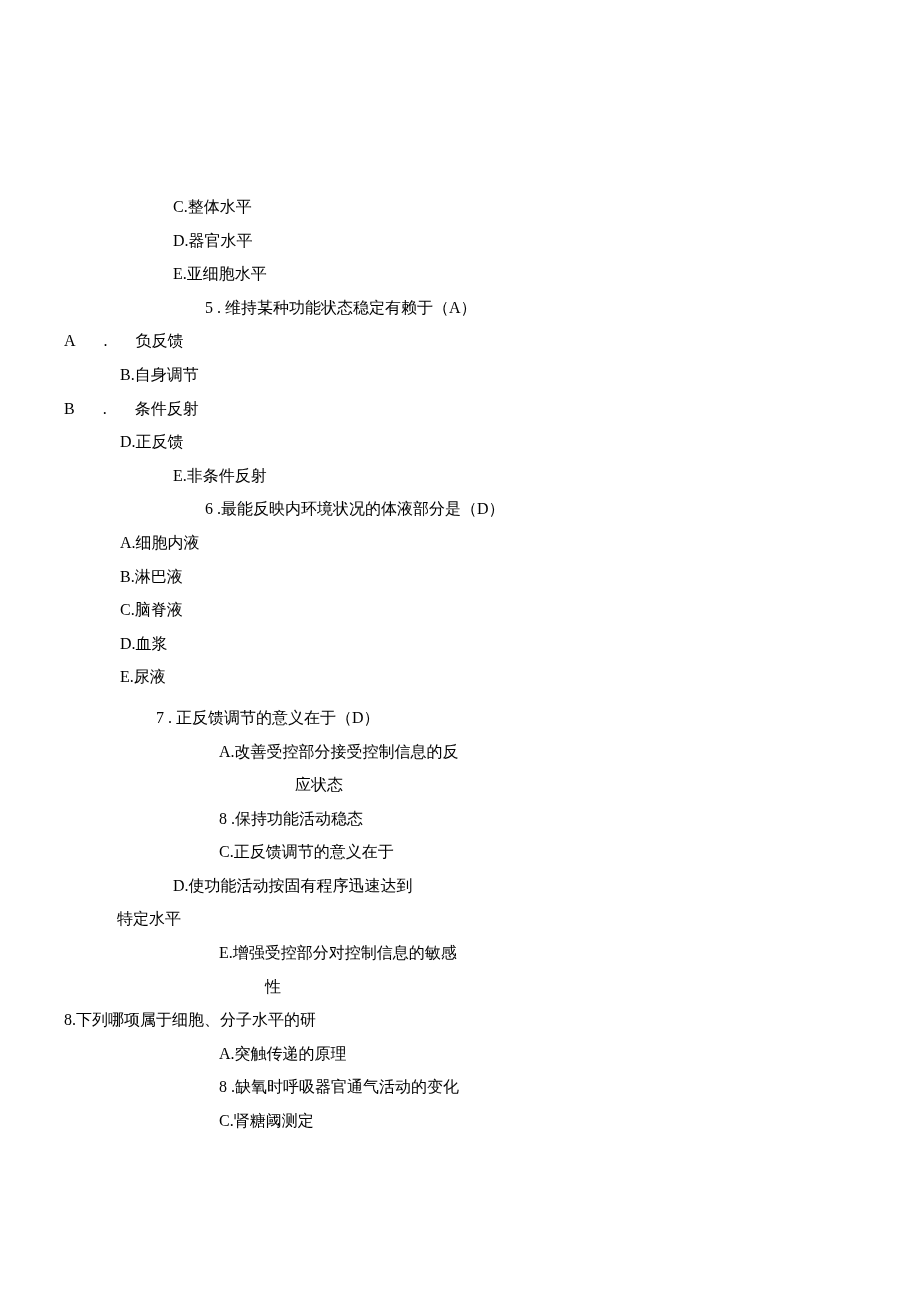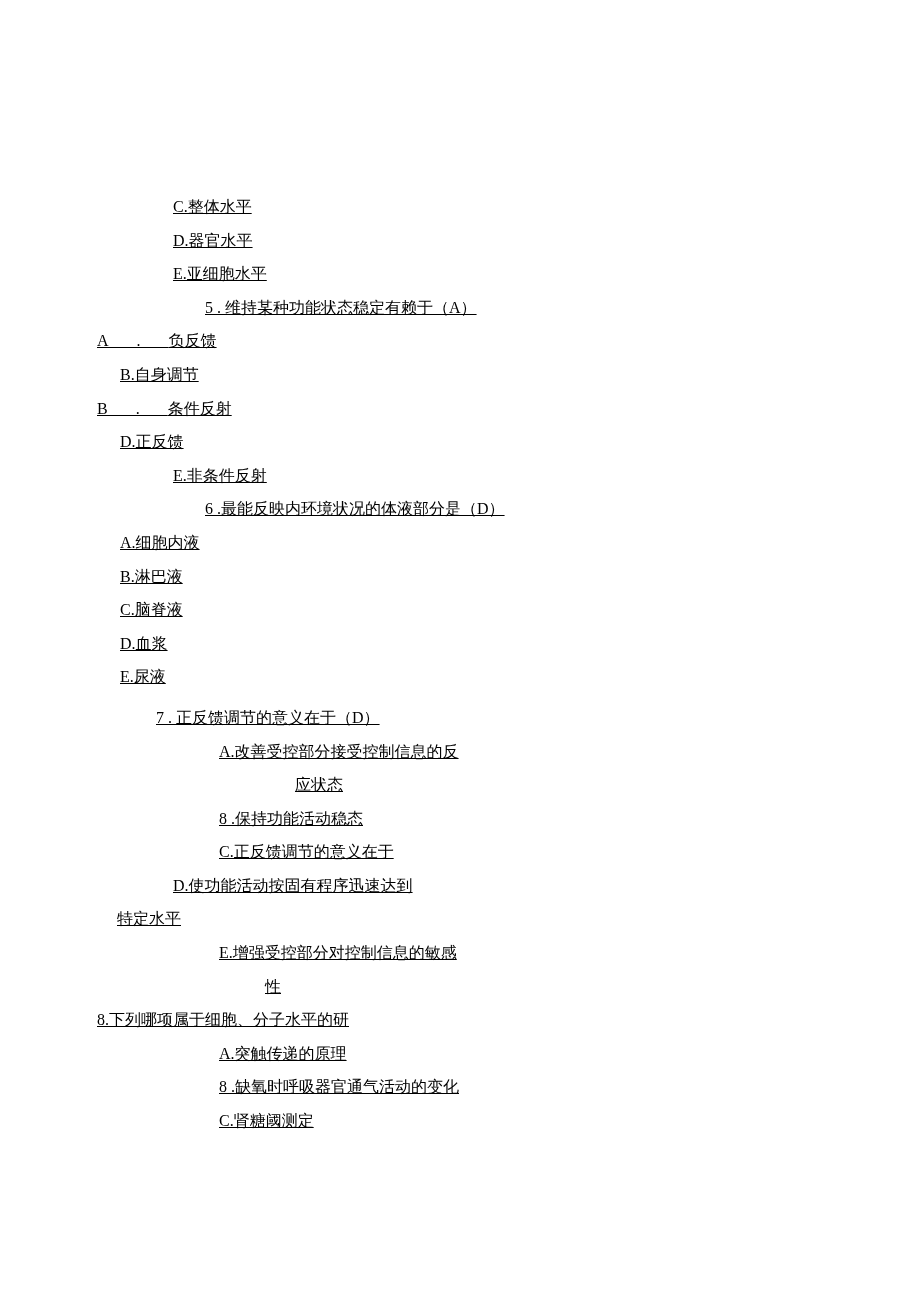--- a/index.html
+++ b/index.html
@@ -6,24 +6,24 @@
     body {
       width: 920px;
       background: #fff;
       font-family: "Microsoft YaHei", "SimSun", serif;
       font-size: 16px;
       color: #000;
       line-height: 2.1;
       padding-top: 190px;
       padding-bottom: 200px;
     }
-    .line { white-space: nowrap; text-decoration: underline; }
+    .line { white-space: nowrap; }
     .i1 { padding-left: 173px; }
     .i2 { padding-left: 205px; }
-    .i3 { padding-left: 97px; }
+    .i3 { padding-left: 64px; }
     .i4 { padding-left: 120px; }
     .i5 { padding-left: 219px; }
     .i6 { padding-left: 251px; margin-left: 44px; }
     .i7 { padding-left: 156px; margin-top: 7px; }
     .i8 { padding-left: 117px; }
     .i9 { padding-left: 265px; }
     .spaced-label { letter-spacing: 28px; }
   </style>
 </head>
 <body>

